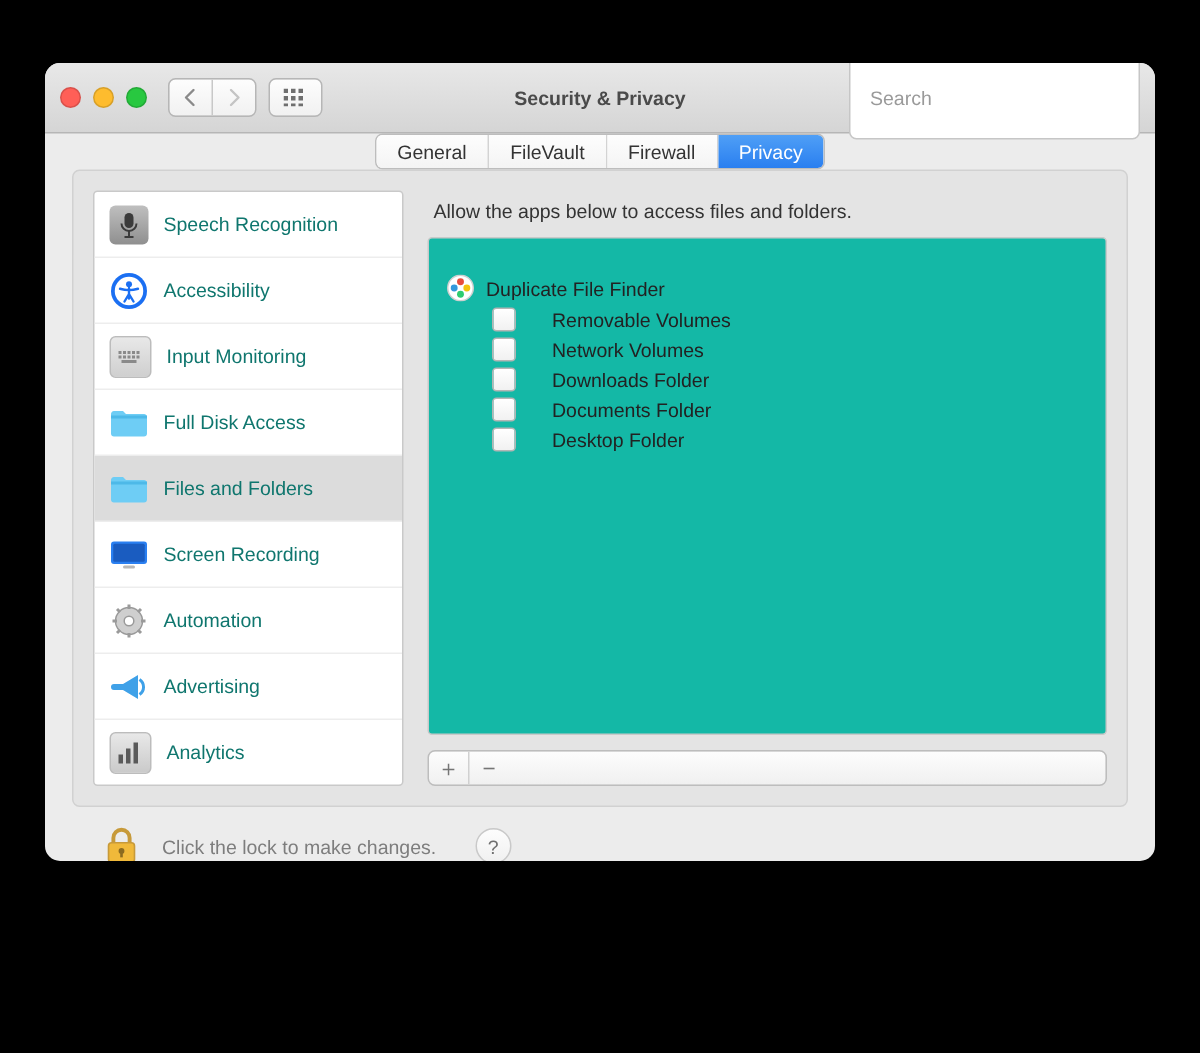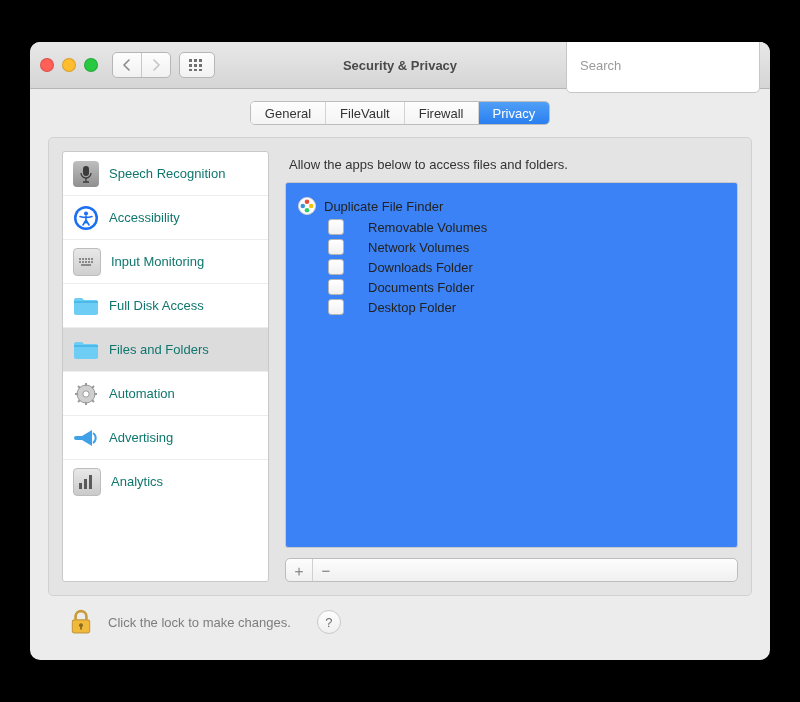--- a/index.html
+++ b/index.html
@@ -10,21 +10,21 @@
     background: #000;
     font-family: -apple-system, "Helvetica Neue", Arial, sans-serif;
     font-size: 13px;
     color: #222;
   }
   .window {
     position: absolute;
     left: 30px;
     top: 42px;
     width: 740px;
-    height: 618px;
+    height: 532px;
     background: #ececec;
     border-radius: 10px;
     box-shadow: 0 20px 50px rgba(0,0,0,0.5), 0 0 0 1px rgba(0,0,0,0.1);
     overflow: hidden;
     display: flex;
     flex-direction: column;
   }
   
   .titlebar {
     height: 46px;
@@ -183,24 +183,24 @@
     display: flex;
     flex-direction: column;
   }
   .rightlabel {
     font-size: 13px;
     color: #333;
     margin: 6px 2px 10px 4px;
   }
   .appbox {
     flex: 1;
-    background: #3b82f6;
+    background: #14b8a6;
     border: 1px solid #c9c9c9;
     border-radius: 3px;
-    padding: 12px 12px;
+    padding: 22px 12px;
   }
   .approw {
     display: flex;
     align-items: center;
     gap: 8px;
     padding: 2px 0;
     font-size: 13px;
   }
   .appicon {
     width: 18px; height: 18px;
@@ -390,20 +390,30 @@
           <div class="sbicon">
             <svg width="26" height="22" viewBox="0 0 26 22">
                 <path d="M1 5c0-1 .8-2 2-2h6l2 2h12c1.2 0 2 1 2 2v11c0 1.2-.8 2-2 2H3c-1.2 0-2-.8-2-2V5z" fill="#6ecdf5"></path>
                 <rect x="1" y="6" width="24" height="2" fill="#4db9e8"></rect>
               </svg>
           </div>
           <span>Files and Folders</span>
         </div>
         <div class="sbitem">
           <div class="sbicon">
+            <svg width="26" height="22" viewBox="0 0 26 22">
+                <rect x="1" y="2" width="24" height="15" rx="2" fill="#2a7ff0"></rect>
+                <rect x="2.5" y="3.5" width="21" height="12" rx="1" fill="#1a5cc0"></rect>
+                <rect x="9" y="18" width="8" height="2" rx="1" fill="#b8b8b8"></rect>
+              </svg>
+          </div>
+          <span>Screen Recording</span>
+        </div>
+        <div class="sbitem">
+          <div class="sbicon">
             <svg width="24" height="24" viewBox="0 0 24 24">
                 <circle cx="12" cy="12" r="9" fill="#cfcfcf" stroke="#9a9a9a"></circle>
                 <circle cx="12" cy="12" r="3.2" fill="#fff" stroke="#9a9a9a"></circle>
                 <g stroke="#9a9a9a" stroke-width="2">
                   <line x1="12" y1="1" x2="12" y2="4"></line>
                   <line x1="12" y1="20" x2="12" y2="23"></line>
                   <line x1="1" y1="12" x2="4" y2="12"></line>
                   <line x1="20" y1="12" x2="23" y2="12"></line>
                   <line x1="4" y1="4" x2="6" y2="6"></line>
                   <line x1="18" y1="18" x2="20" y2="20"></line>

